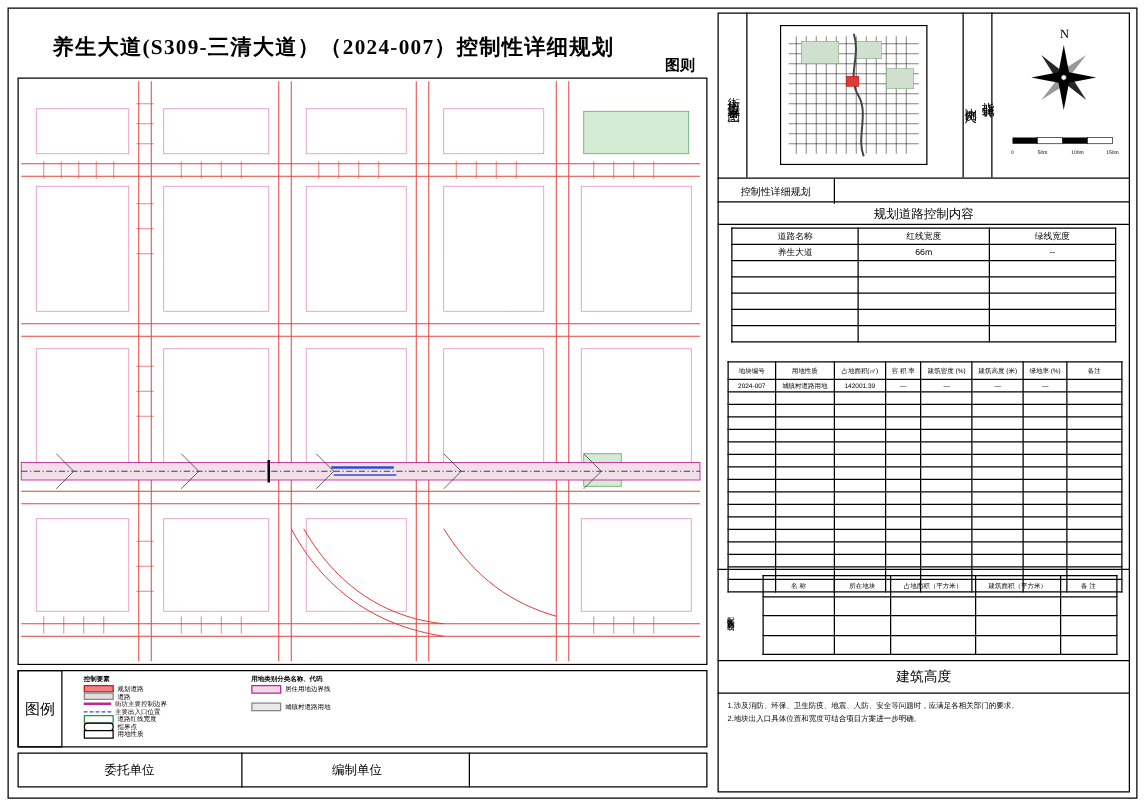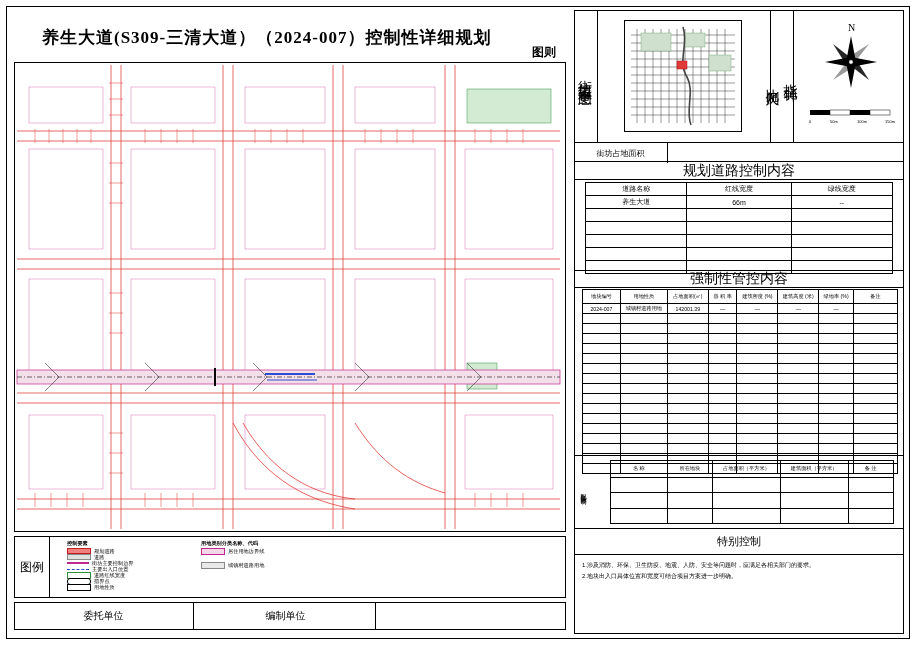--- a/index.html
+++ b/index.html
@@ -8,21 +8,21 @@
   .frame{position:absolute;border:1px solid #000;box-sizing:border-box;}
   .cellbox{position:absolute;box-sizing:border-box;border:1px solid #000;}
   .ctext{display:flex;align-items:center;justify-content:center;text-align:center;}
   .vtext{writing-mode:vertical-rl;text-orientation:upright;letter-spacing:2px;}
   .tbl{border-collapse:collapse;width:100%;height:100%;table-layout:fixed;}
   .tbl td,.tbl th{border:1px solid #000;text-align:center;vertical-align:middle;font-weight:normal;padding:0;}
   .tiny{font-size:5.2px;}
   .t6{font-size:6px;}
   .t7{font-size:7px;}
   .t8{font-size:8px;}
-  .t9{font-size:14px;}
+  .t9{font-size:10px;}
   .t10{font-size:10px;}
   .t11{font-size:11px;}
   .t12{font-size:12px;}
   .title-main{font-size:17px;letter-spacing:1px;font-family:"Liberation Serif","DejaVu Serif",serif;font-weight:bold;}
   .map-svg{position:absolute;left:0;top:0;}
 </style>
 </head>
 <body>
 
 <div id="sheet">
@@ -263,21 +263,21 @@
         <rect x="66" y="2" width="20" height="5" fill="#fff" stroke="#000" stroke-width="0.5"></rect>
         <text x="6" y="15" font-size="4" text-anchor="middle" font-family="Liberation Sans">0</text>
         <text x="30" y="15" font-size="4" text-anchor="middle" font-family="Liberation Sans">50m</text>
         <text x="58" y="15" font-size="4" text-anchor="middle" font-family="Liberation Sans">100m</text>
         <text x="86" y="15" font-size="4" text-anchor="middle" font-family="Liberation Sans">150m</text>
       </svg>
     </div>
   </div>
 
   <div class="cellbox" style="left:574px;top:142px;width:330px;height:20px;border:none;border-top:1px solid #000;border-bottom:1px solid #000;">
-    <div class="cellbox ctext t8" style="left:0;top:0;width:94px;height:20px;border:none;border-right:1px solid #000;">街坊占地面积</div>
+    <div class="cellbox ctext t8" style="left:0;top:0;width:94px;height:20px;border:none;border-right:1px solid #000;">控制性详细规划</div>
   </div>
 
   <div class="cellbox ctext t9" style="left:574px;top:162px;width:330px;height:18px;border:none;border-bottom:1px solid #000;">规划道路控制内容</div>
   <div style="position:absolute;left:585px;top:182px;width:308px;height:84px;">
     <table class="tbl t7">
       <tbody>
           <tr>
         <th style="width:33%;height:12px;">道路名称</th>
         <th style="width:34%;">红线宽度</th>
         <th style="width:33%;">绿线宽度</th>
@@ -309,21 +309,20 @@
           </tr>
       <tr>
             <td style="height:12px;"></td>
             <td></td>
             <td></td>
           </tr>
     </tbody>
       </table>
   </div>
 
-  <div class="cellbox ctext t9" style="left:574px;top:270px;width:330px;height:18px;border:none;border-top:1px solid #000;border-bottom:1px solid #000;">强制性管控内容</div>
   <div style="position:absolute;left:582px;top:289px;width:316px;height:162px;">
     <table class="tbl tiny">
       <tbody>
           <tr>
         <th style="width:12%;height:13px;">地块编号</th>
         <th style="width:15%;">用地性质</th>
         <th style="width:13%;">占地面积(㎡)</th>
         <th style="width:9%;">容 积 率</th>
         <th style="width:13%;">建筑密度 (%)</th>
         <th style="width:13%;">建筑高度 (米)</th>
@@ -537,19 +536,19 @@
               <td></td>
               <td></td>
               <td></td>
               <td></td>
             </tr>
       </tbody>
         </table>
     </div>
   </div>
 
-  <div class="cellbox ctext t11" style="left:574px;top:529px;width:330px;height:26px;border:none;border-bottom:1px solid #000;font-family:'Liberation Serif',serif;">特别控制</div>
+  <div class="cellbox ctext t11" style="left:574px;top:529px;width:330px;height:26px;border:none;border-bottom:1px solid #000;font-family:'Liberation Serif',serif;">建筑高度</div>
   <div style="position:absolute;left:582px;top:560px;width:316px;">
     <div class="t6" style="line-height:11px;">1.涉及消防、环保、卫生防疫、地震、人防、安全等问题时，应满足各相关部门的要求。</div>
     <div class="t6" style="line-height:11px;">2.地块出入口具体位置和宽度可结合项目方案进一步明确。</div>
   </div>
 
 </div>
 
 </body></html>

